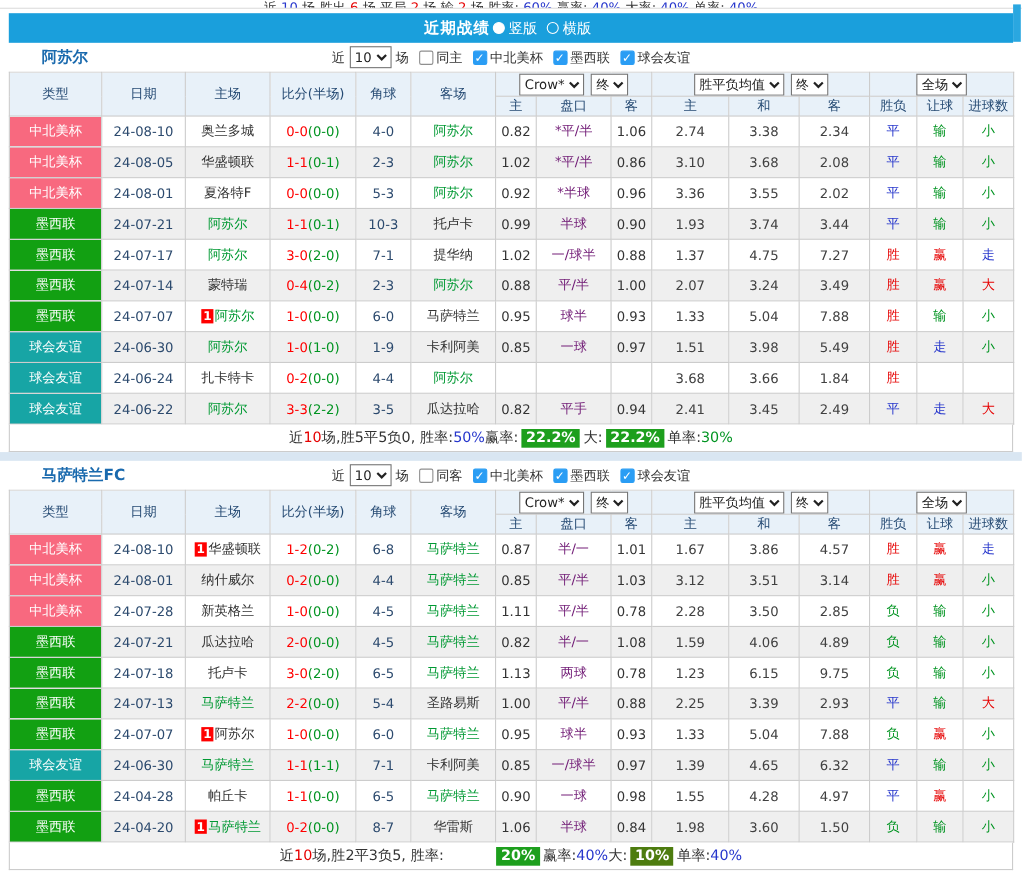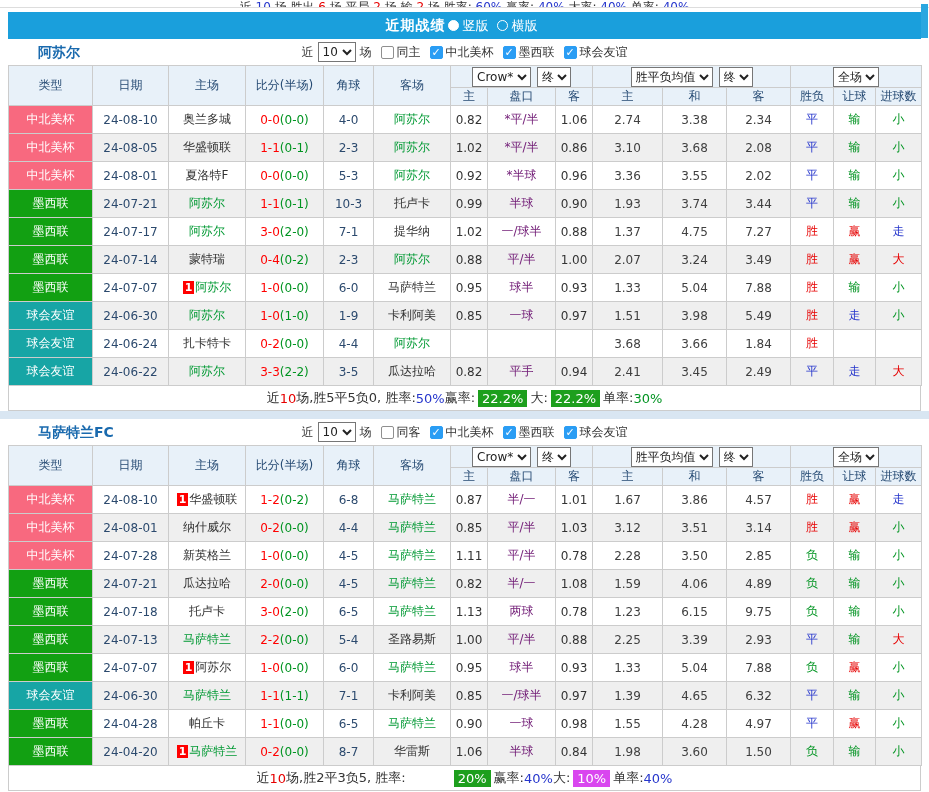--- a/index.html
+++ b/index.html
@@ -3,21 +3,21 @@
 <meta charset="utf-8">
 <style>
   *{box-sizing:border-box;margin:0;padding:0}
   html,body{width:929px;height:792px;overflow:hidden}
   body{font-family:"DejaVu Sans","Liberation Sans",sans-serif;font-size:12px;color:#333;background:#fff;position:relative}
 
   .seg-k{color:#333}
   .seg-r{color:#e60000}
   .seg-b{color:#2636cc}
   .seg-g{color:#009421}
-  .seg-box{color:#fff;font-weight:normal;padding:1px 4px;margin:0 3px}
+  .seg-box{color:#fff;font-weight:bold;padding:1px 4px;margin:0 3px}
 
   .topline{height:8px;overflow:hidden;text-align:center;border-bottom:1px solid #ddd}
   .topline .inner{display:inline-block;margin-top:-7px;font-size:12px;line-height:14px;white-space:nowrap}
 
   .titlebar{margin:4px 8px 0;height:27px;color:#fff;display:flex;align-items:center;justify-content:center;font-size:13px}
   .tb-title{font-weight:bold;font-size:14px;letter-spacing:1px}
   .radio{width:11px;height:11px;border-radius:50%;border:1px solid #fff;display:inline-block;margin:0 4px 0 2px;background:transparent;cursor:pointer}
   .radio.on{background:#fff}
   .tb-opt{margin-right:6px}
 
@@ -548,20 +548,20 @@
         </tbody>
       </table>
       <div class="summary">
         <span class="seg-k">近</span>
         <span class="seg-r">10</span>
         <span class="seg-k">场,胜2平3负5, 胜率: </span>
         <span class="seg-box" style="background: rgb(29, 159, 29); margin-left: 48px;">20%</span>
         <span class="seg-k"> 赢率:</span>
         <span class="seg-b">40%</span>
         <span class="seg-k"> 大: </span>
-        <span class="seg-box" style="background: #d946ef;">10%</span>
+        <span class="seg-box" style="background: #4d7c0f;">10%</span>
         <span class="seg-k"> 单率:</span>
         <span class="seg-b">40%</span>
       </div>
     </div>
   </div>
 
 <div class="vthumb"></div>
 
 </body></html>

